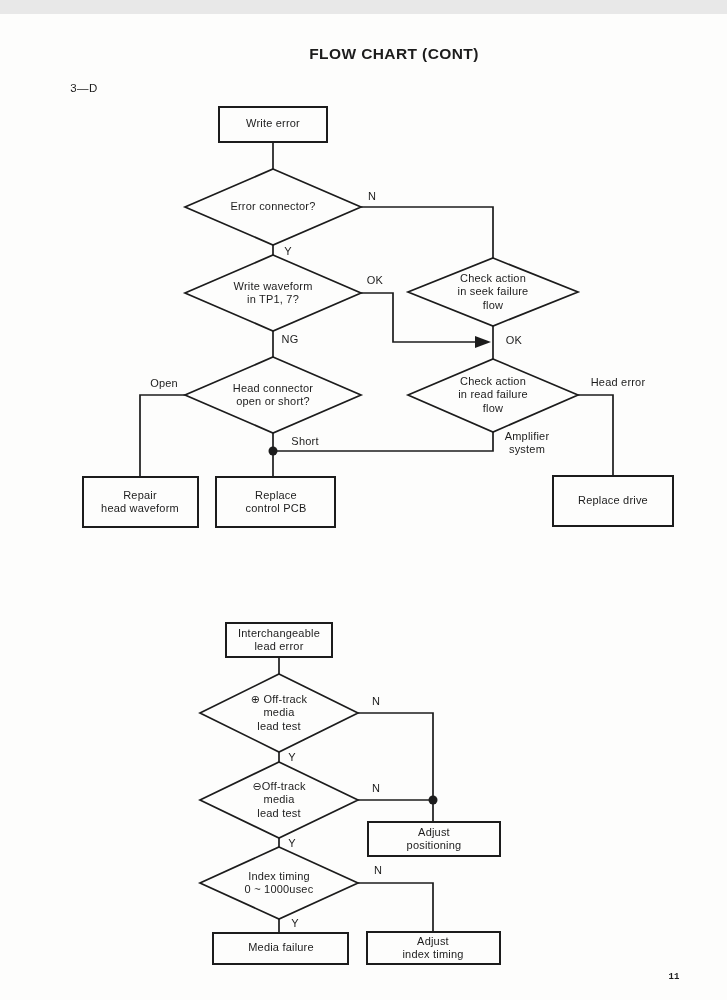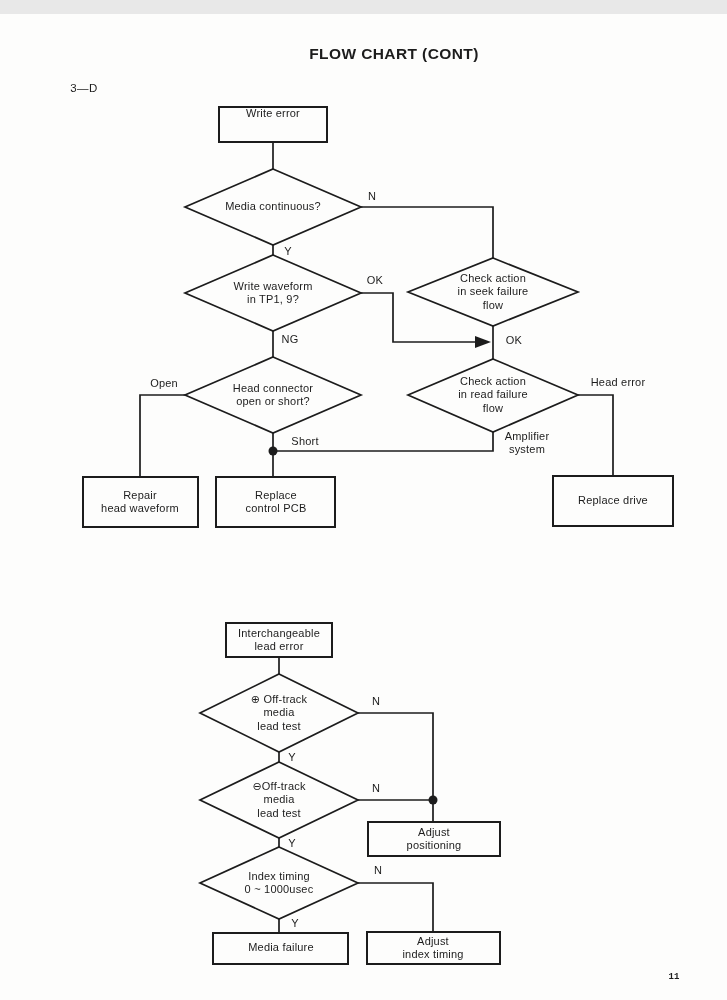--- a/index.html
+++ b/index.html
@@ -63,24 +63,24 @@
     <polygon points="279,833 358,869 279,905 200,869"></polygon>
     <rect x="368" y="808" width="132" height="34" stroke-width="2"></rect>
     <rect x="213" y="919" width="135" height="31" stroke-width="2"></rect>
     <rect x="367" y="918" width="133" height="32" stroke-width="2"></rect>
   </svg>
 
   <div class="t title" style="left:394px;top:40px">FLOW CHART (CONT)</div>
   <div class="t sec" style="left:84px;top:74px">3—D</div>
   <div class="t pagenum" style="left:674px;top:963px">11</div>
 
-  <div class="t" style="left:273px;top:100px">Write error</div>
-  <div class="t" style="left:273px;top:193px">Media continuous?</div>
+  <div class="t" style="left:273px;top:110px">Write error</div>
+  <div class="t" style="left:273px;top:193px">Error connector?</div>
   <div class="t" style="left:273px;top:279px">Write waveform
-in TP1, 9?</div>
+in TP1, 7?</div>
   <div class="t" style="left:493px;top:278px">Check action
 in seek failure
 flow</div>
   <div class="t" style="left:273px;top:381px">Head connector
 open or short?</div>
   <div class="t" style="left:493px;top:381px">Check action
 in read failure
 flow</div>
   <div class="t" style="left:140px;top:488px">Repair
 head waveform</div>

